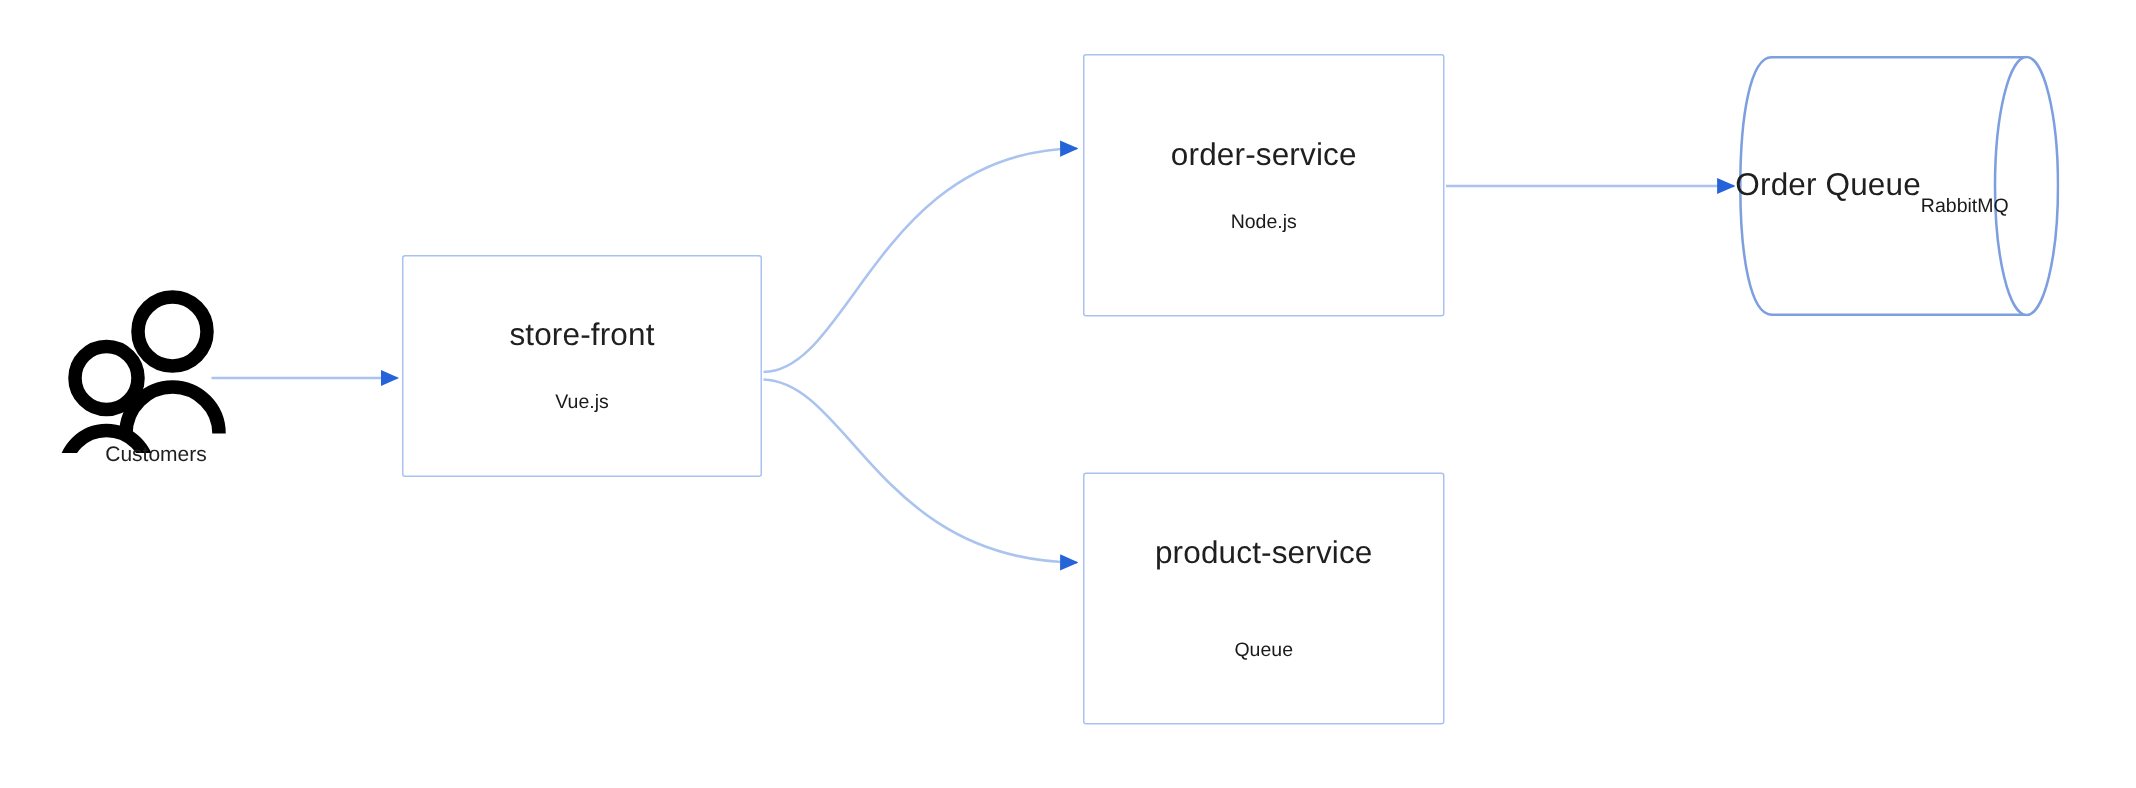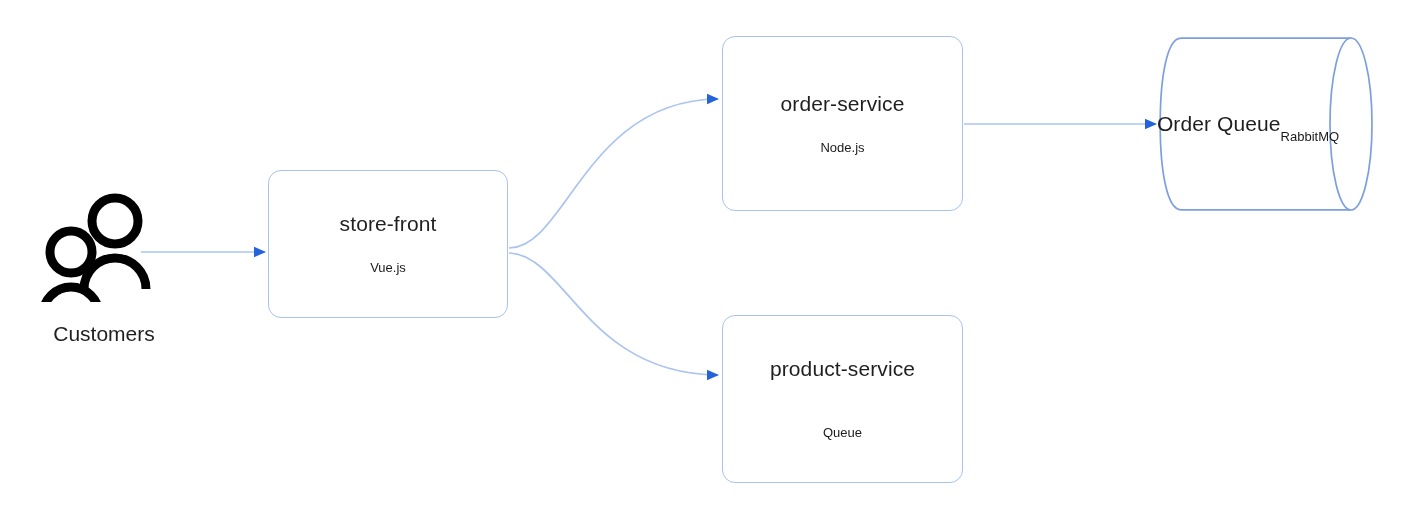--- a/index.html
+++ b/index.html
@@ -33,21 +33,21 @@
     position: absolute;
     box-sizing: border-box;
     display: flex;
     flex-direction: column;
     align-items: center;
     justify-content: center;
   }
   .node-box {
     background: #ffffff;
     border: 1.6px solid #a9c2ef;
-    border-radius: 13px;
+    border-radius: 2px;
   }
   .node-title {
     color: #1f1f1f;
     font-size: 21px;
     line-height: 1.1;
     letter-spacing: 0.1px;
     white-space: nowrap;
   }
   .node-subtitle {
     color: #1a1a1a;
@@ -116,23 +116,22 @@
     width: 132px;
     height: 112px;
   }
   .actor-label {
     position: absolute;
     left: 0;
     top: 104px;
     width: 132px;
     text-align: center;
     color: #1f1f1f;
-    font-size: 21px;
+    font-size: 14px;
     white-space: nowrap;
-    margin-top: 28px;
   }
 </style>
 </head>
 <body>
 
 <div id="diagram-canvas">
 
   <svg class="edge-layer" viewBox="0 0 1424 525" width="1424" height="525" xmlns="http://www.w3.org/2000/svg">
     <defs>
       <marker id="arrowhead" viewBox="0 0 10 10" refX="9.2" refY="5" markerWidth="7.2" markerHeight="7.2" orient="auto-start-reverse">

